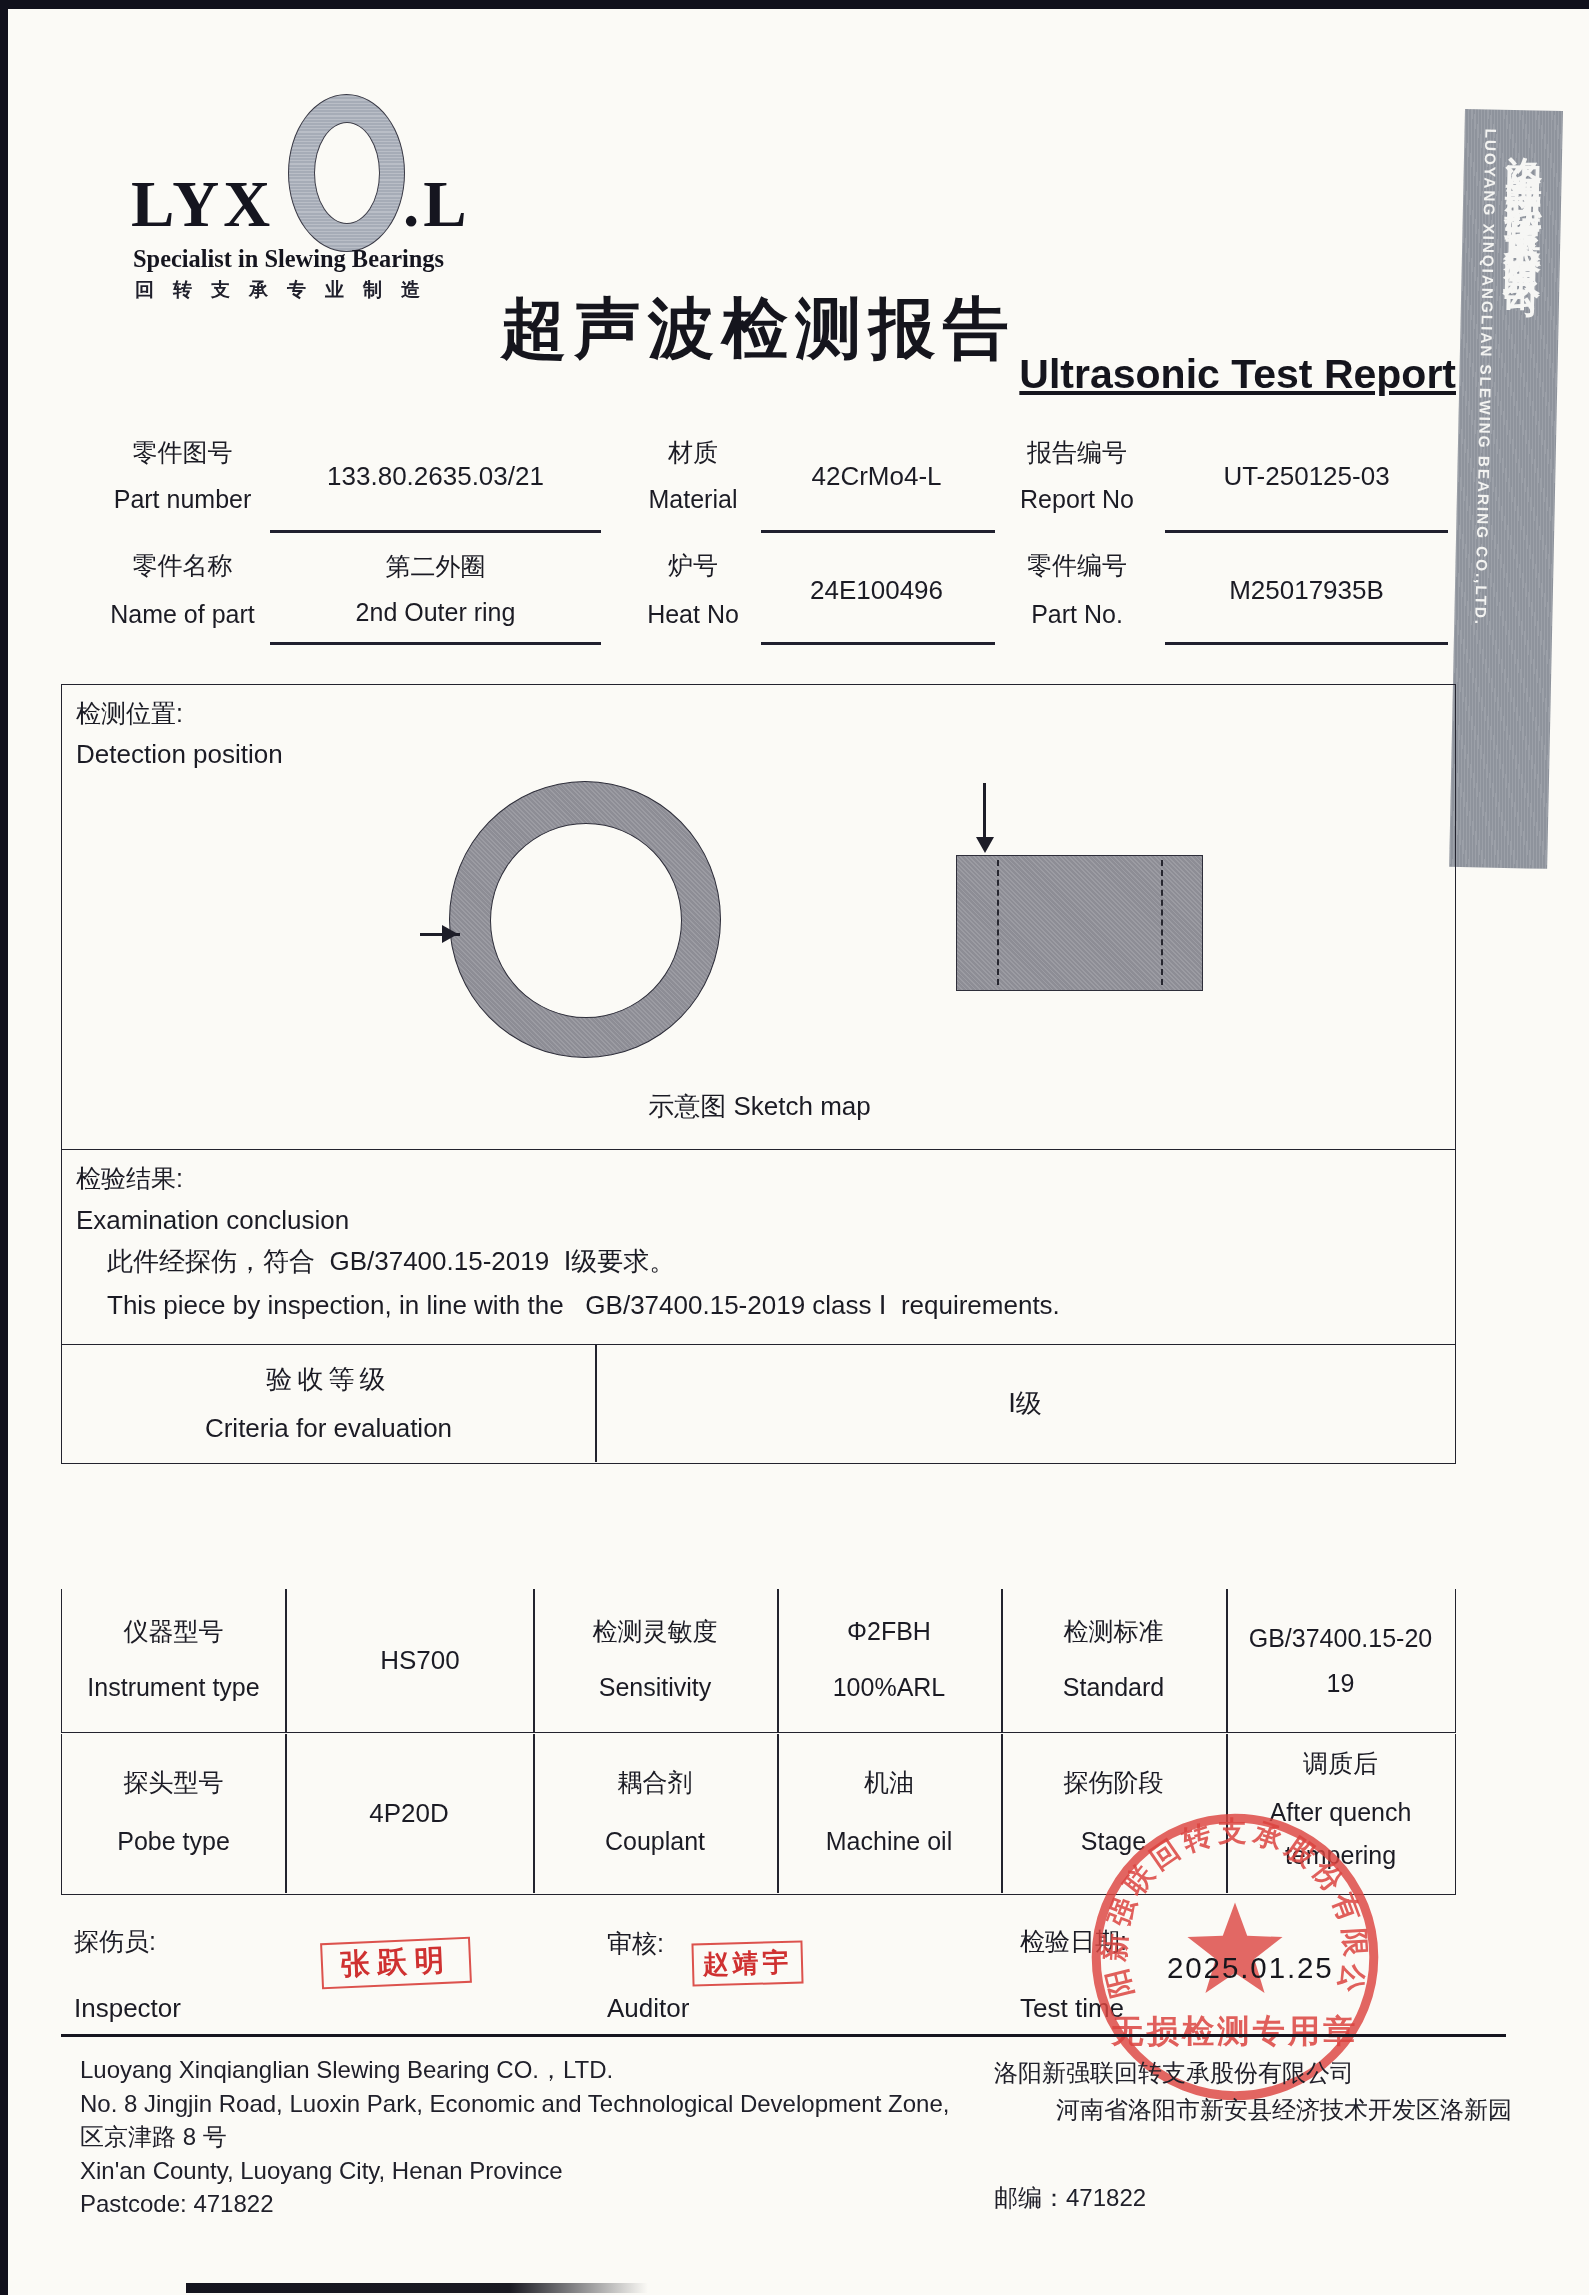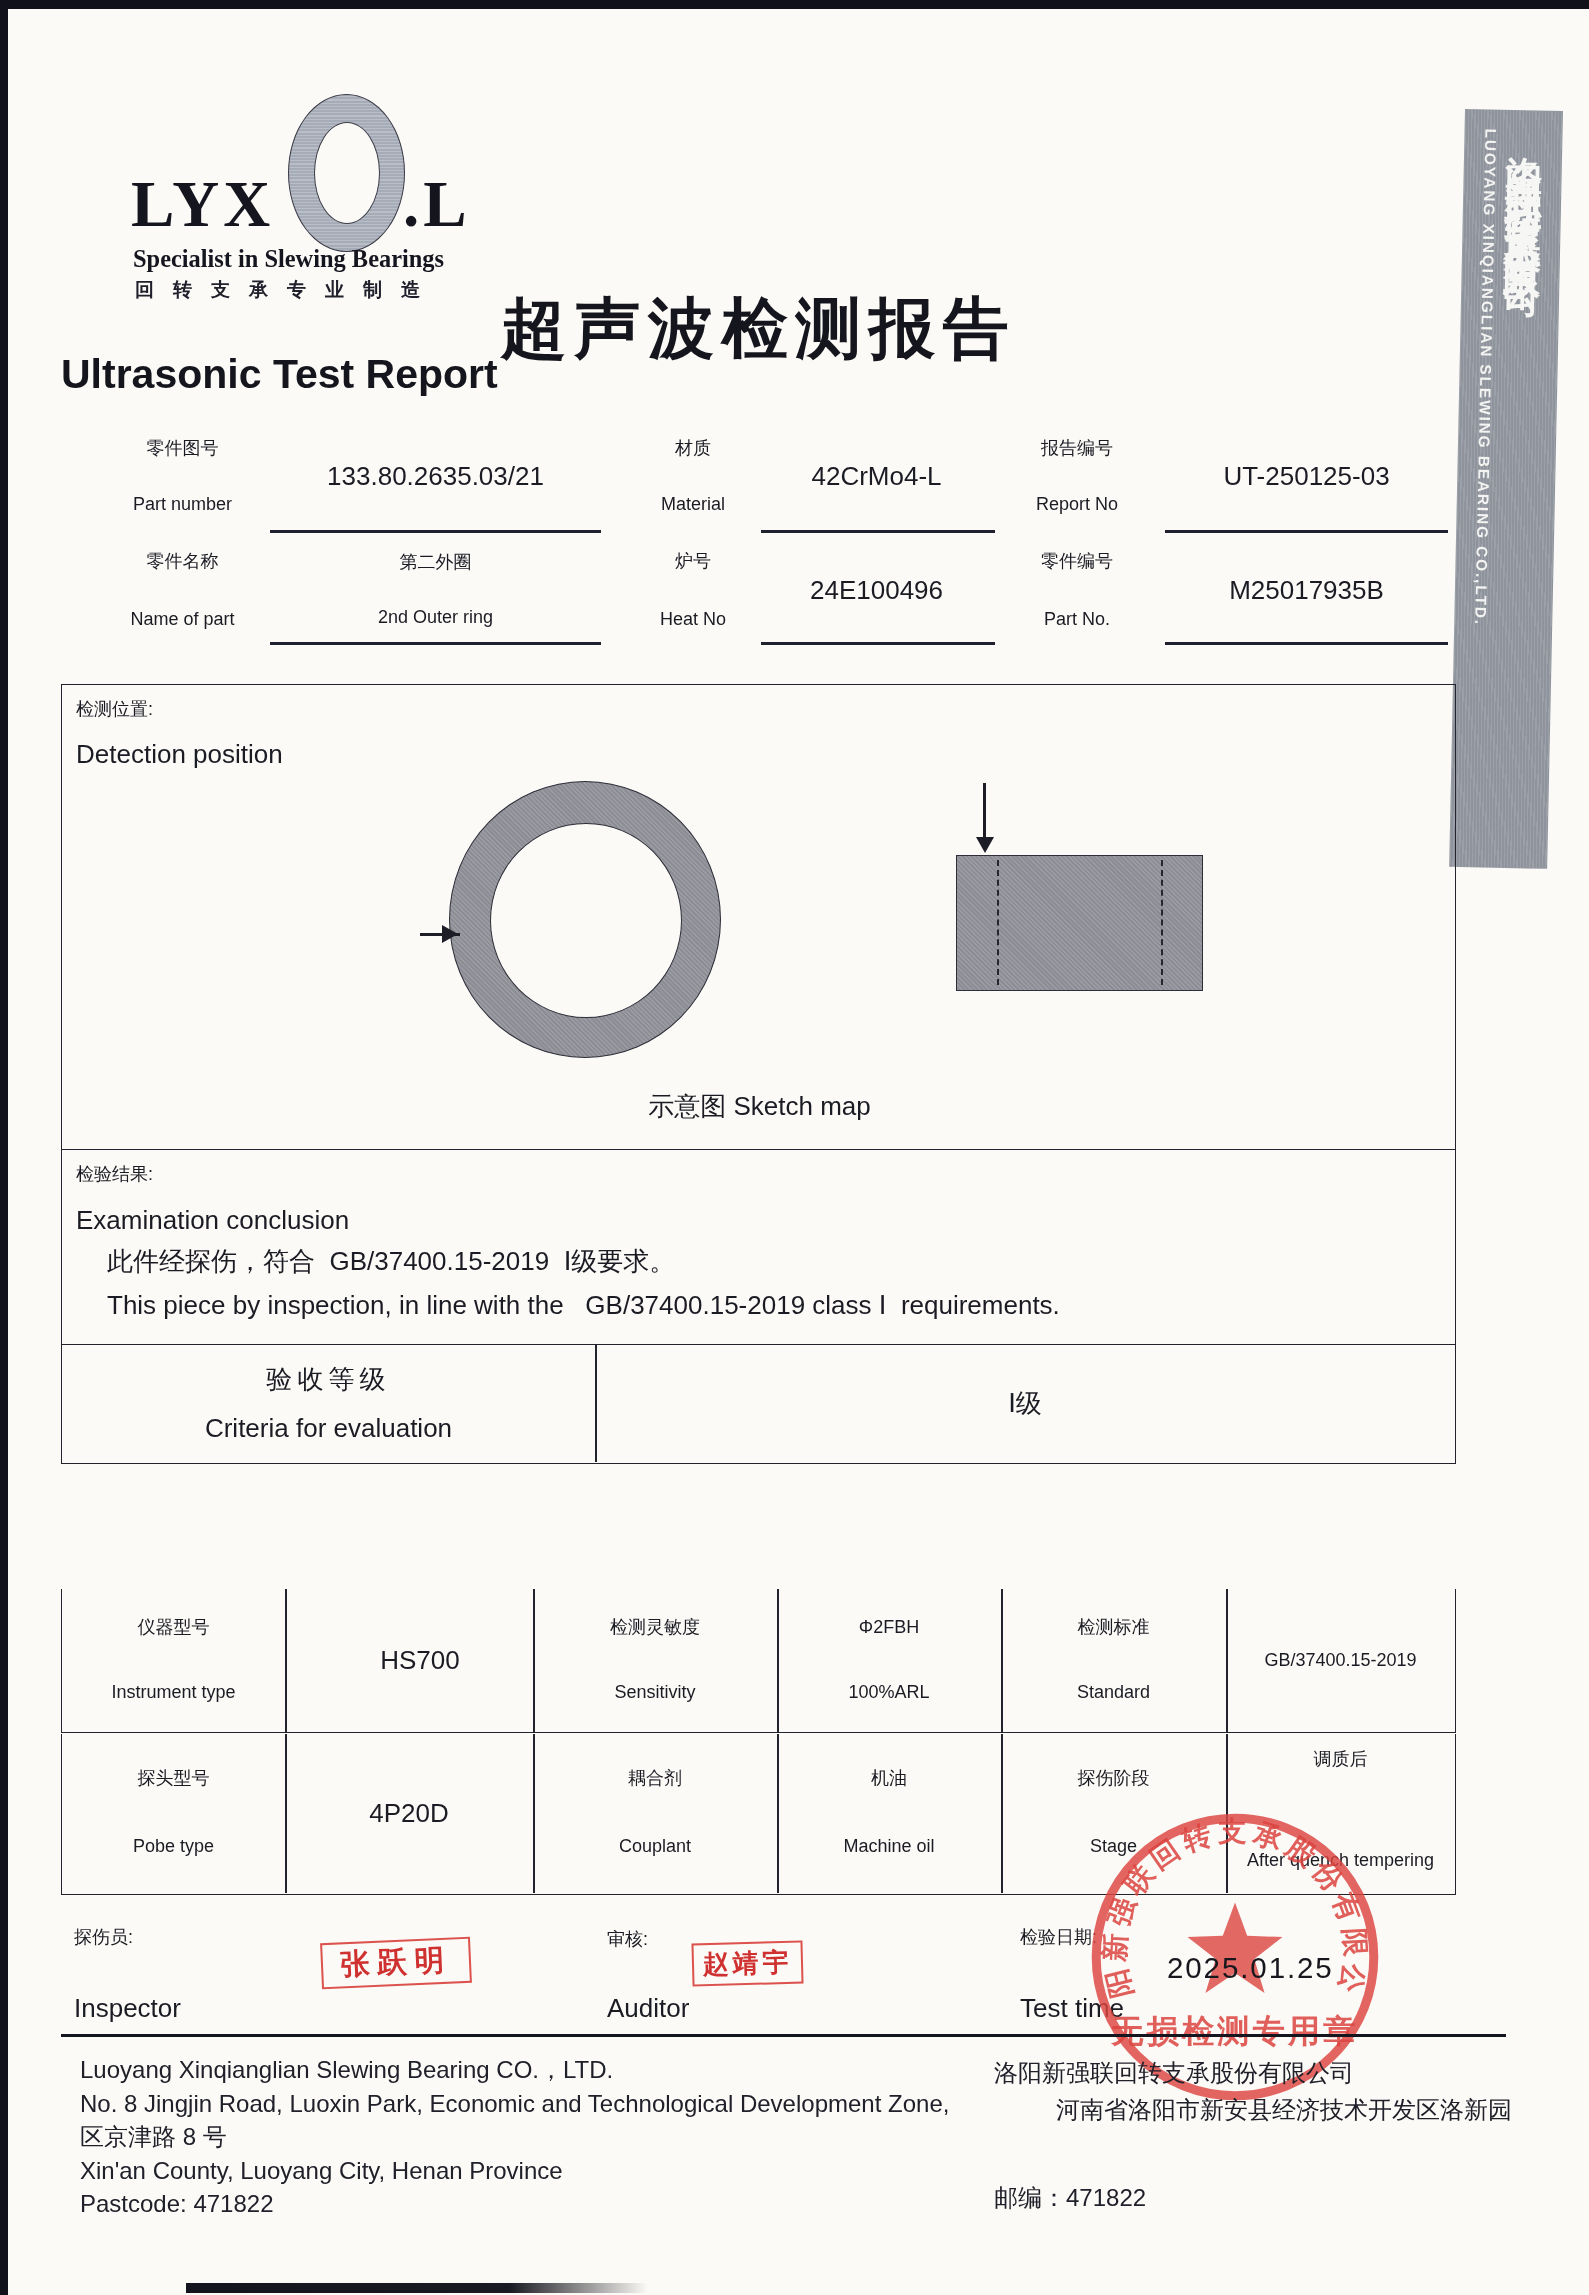--- a/index.html
+++ b/index.html
@@ -28,21 +28,21 @@
     background-image:repeating-linear-gradient(90deg, rgba(255,255,255,.12) 0 1.3px, rgba(0,0,0,0) 1.3px 3.2px);
     display:flex;flex-direction:row;justify-content:center;
     transform:rotate(1.2deg);transform-origin:top center;
   }
   .banner-cn{writing-mode:vertical-rl;text-orientation:upright;color:#f6f6f4;font-size:37px;font-weight:bold;letter-spacing:9px;padding-top:16.7px;}
   .banner-en{writing-mode:vertical-rl;color:#f3f3f1;font-size:15.4px;font-weight:bold;letter-spacing:1.9px;padding-top:19px;margin-left:3.9px;}
   
   .title-cn{font-size:66px;font-weight:bold;letter-spacing:7.7px;color:#15151d;}
   .title-en{font-size:41px;font-weight:bold;color:#15151d;}
   
-  .t38{font-size:18px;line-height:1.25;}
+  .t38{font-size:25px;line-height:1.25;}
   .t40{font-size:26px;line-height:1.25;}
   .bicell{display:flex;flex-direction:column;justify-content:space-between;align-items:center;text-align:center;}
   .vcenter{display:flex;align-items:center;justify-content:center;text-align:center;}
   .underline{height:2.6px;background:#20202e;}
   
   .boxTRBL{border:1.9px solid #23232e;}
   .boxRBL{border:1.9px solid #23232e;border-top:none;}
   .vline{width:1.9px;background:#23232e;}
   
   .ring-outer{border-radius:50%;box-sizing:border-box;
@@ -82,21 +82,21 @@
     <div class="abs logo-tag-en" style="left:37px;top:168px;">Specialist in Slewing Bearings</div>
     <div class="abs logo-tag-cn" style="left:39px;top:200px;">回转支承专业制造</div>
   </div>
 
   <div class="abs banner" style="left:1465px;top:110px;width:98px;height:758px;">
     <div class="banner-en">LUOYANG XINQIANGLIAN SLEWING BEARING CO.,LTD.</div>
     <div class="banner-cn">洛阳新强联回转支承股份有限公司</div>
   </div>
 
   <div class="abs title-cn" style="left:61px;top:284px;width:1395px;text-align:center;">超声波检测报告</div>
-  <div class="abs title-en" style="left:61px;top:351px;width:1395px;text-align:left;">Ultrasonic Test Report</div>
+  <div class="abs title-en" style="left:61px;top:351px;width:1395px;text-align:right;text-decoration:underline;">Ultrasonic Test Report</div>
 
   <div class="abs bicell t38" style="left:96px;top:437px;width:173px;height:78px;">
     <span>零件图号</span>
     <span>Part number</span>
   </div>
   <div class="abs vcenter t40" style="left:270px;top:437px;width:331px;height:78px;">133.80.2635.03/21</div>
   <div class="abs bicell t38" style="left:629px;top:437px;width:128px;height:78px;">
     <span>材质</span>
     <span>Material</span>
   </div>

